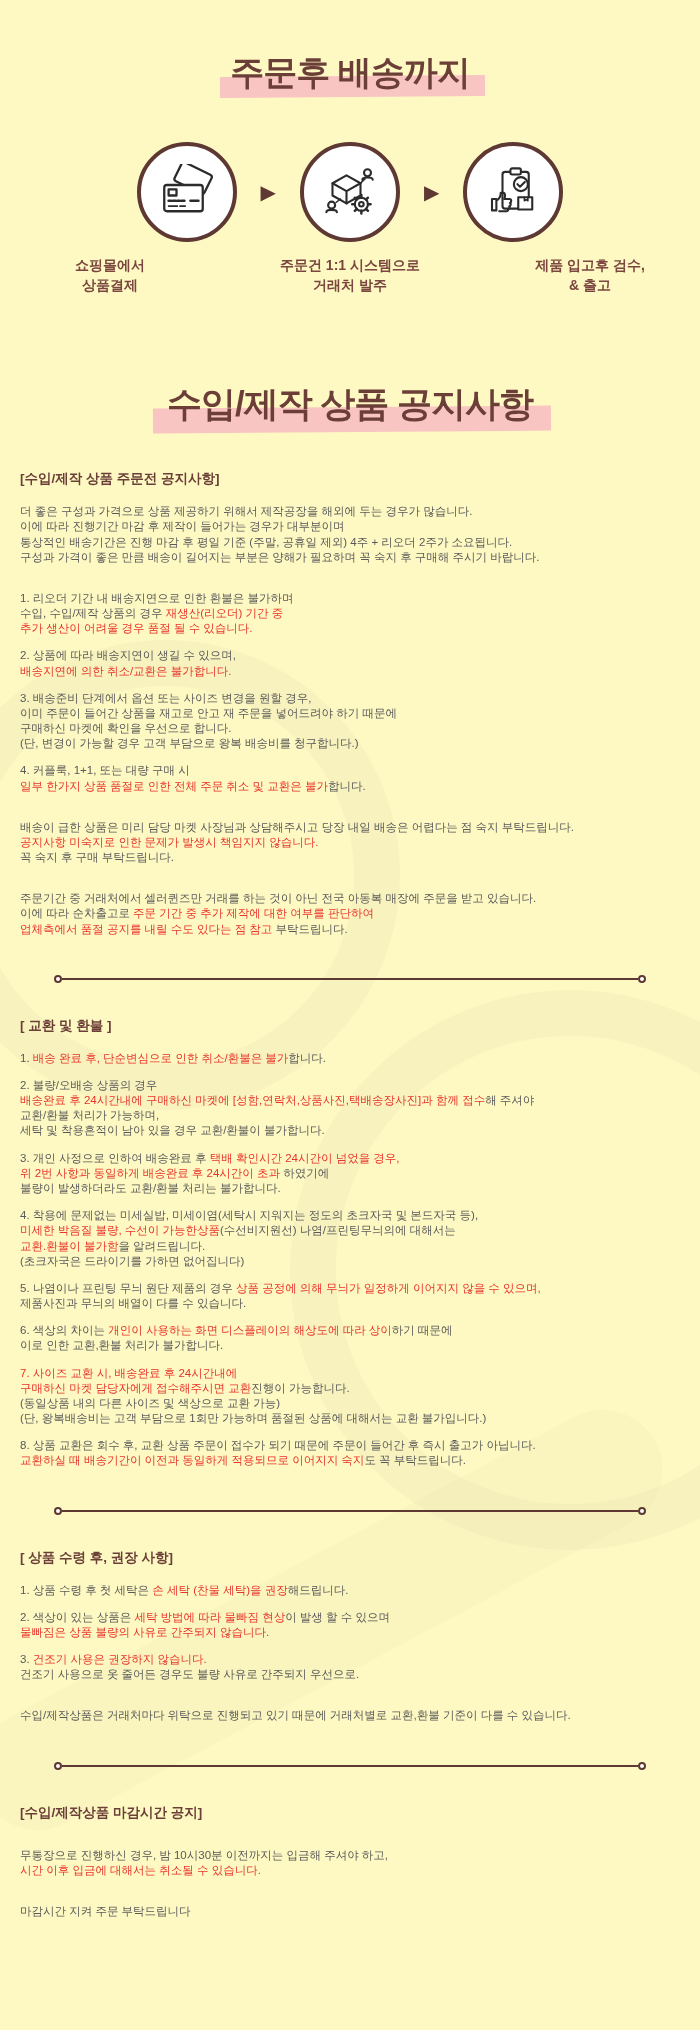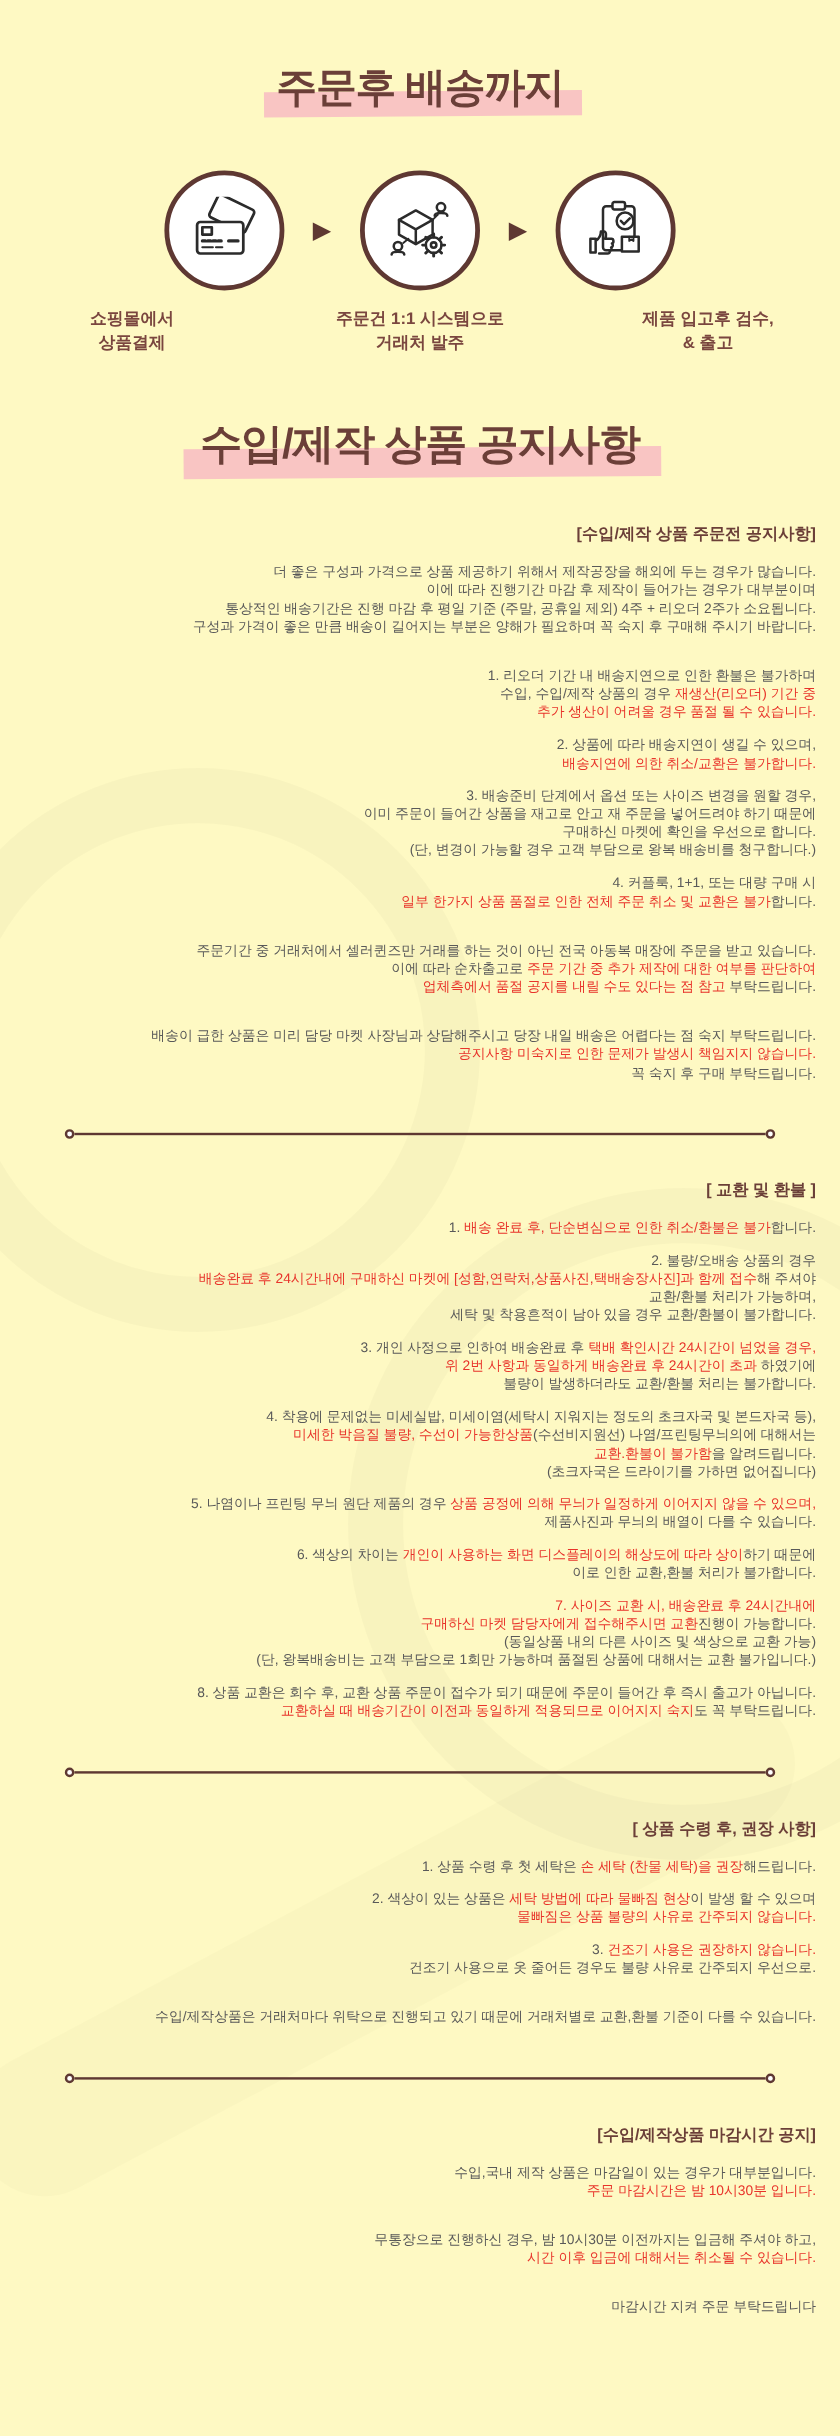--- a/index.html
+++ b/index.html
@@ -26,24 +26,24 @@
     left:-10px;right:-16px;height:0.62em;bottom:-0.04em;transform:rotate(-0.4deg);}
   .flow-row{display:flex;justify-content:center;align-items:center;margin-top:46px;gap:24px;}
   .flow-circle{width:100px;height:100px;border:4px solid #5e3832;border-radius:50%;
     display:flex;align-items:center;justify-content:center;background:#fff;}
   .flow-arrow{color:#5e3832;font-size:20px;line-height:1;}
   .flow-captions{display:flex;justify-content:center;margin-top:14px;gap:29px;}
   .flow-cap{width:160px;text-align:center;font-size:14px;font-weight:bold;
     color:var(--brown2);line-height:1.4;}
 
   
-  .notice-title-wrap{text-align:center;margin-top:52px;}
+  .notice-title-wrap{text-align:center;margin-top:86px;}
   .notice-title{font-size:35px;}
   .notice-title::before{height:0.72em;bottom:-0.12em;left:-14px;right:-18px;}
-  .notice-body{width:660px;margin:42px auto 16px;text-align:right;}
+  .notice-body{width:660px;margin:42px auto 16px;text-align:left;}
   .sec-head{font-size:13.5px;font-weight:bold;color:var(--brown);margin:24px 0 16px;}
   .para{font-size:11.5px;line-height:1.32;color:var(--gray);margin:12px 0;}
   .para.big-gap{margin-top:26px;}
   .seg-n{color:var(--gray);}
   .seg-r{color:var(--red);font-weight:normal;}
   .divider{display:flex;align-items:center;width:592px;margin:38px auto 34px;}
   .divider .dot{width:8px;height:8px;border:2px solid #5e3832;border-radius:50%;background:#fff;flex:0 0 auto;}
   .divider .line{flex:1;height:2px;background:#5e3832;}
   svg{display:block;}
 </style>
@@ -129,22 +129,22 @@
       <span class="hl notice-title">수입/제작 상품 공지사항</span>
     </div>
 
     <div class="notice-body" id="notice-body">
         <div class="sec-head">[수입/제작 상품 주문전 공지사항]</div>
         <p class="para"><span class="seg-n">더 좋은 구성과 가격으로 상품 제공하기 위해서 제작공장을 해외에 두는 경우가 많습니다.</span><br><span class="seg-n">이에 따라 진행기간 마감 후 제작이 들어가는 경우가 대부분이며</span><br><span class="seg-n">통상적인 배송기간은 진행 마감 후 평일 기준 (주말, 공휴일 제외) 4주 + 리오더 2주가 소요됩니다.</span><br><span class="seg-n">구성과 가격이 좋은 만큼 배송이 길어지는 부분은 양해가 필요하며 꼭 숙지 후 구매해 주시기 바랍니다.</span></p>
         <p class="para big-gap"><span class="seg-n">1. 리오더 기간 내 배송지연으로 인한 환불은 불가하며</span><br><span class="seg-n">수입, 수입/제작 상품의 경우 </span><span class="seg-r">재생산(리오더) 기간 중</span><br><span class="seg-r">추가 생산이 어려울 경우 품절 될 수 있습니다.</span></p>
         <p class="para"><span class="seg-n">2. 상품에 따라 배송지연이 생길 수 있으며,</span><br><span class="seg-r">배송지연에 의한 취소/교환은 불가합니다.</span></p>
         <p class="para"><span class="seg-n">3. 배송준비 단계에서 옵션 또는 사이즈 변경을 원할 경우,</span><br><span class="seg-n">이미 주문이 들어간 상품을 재고로 안고 재 주문을 넣어드려야 하기 때문에</span><br><span class="seg-n">구매하신 마켓에 확인을 우선으로 합니다.</span><br><span class="seg-n">(단, 변경이 가능할 경우 고객 부담으로 왕복 배송비를 청구합니다.)</span></p>
         <p class="para"><span class="seg-n">4. 커플룩, 1+1, 또는 대량 구매 시</span><br><span class="seg-r">일부 한가지 상품 품절로 인한 전체 주문 취소 및 교환은 불가</span><span class="seg-n">합니다.</span></p>
+        <p class="para big-gap"><span class="seg-n">배송이 급한 상품은 미리 담당 마켓 사장님과 상담해주시고 당장 내일 배송은 어렵다는 점 숙지 부탁드립니다.</span><br><span class="seg-r">공지사항 미숙지로 인한 문제가 발생시 책임지지 않습니다.</span><br><span class="seg-n">꼭 숙지 후 구매 부탁드립니다.</span></p>
         <p class="para big-gap"><span class="seg-n">주문기간 중 거래처에서 셀러퀸즈만 거래를 하는 것이 아닌 전국 아동복 매장에 주문을 받고 있습니다.</span><br><span class="seg-n">이에 따라 순차출고로 </span><span class="seg-r">주문 기간 중 추가 제작에 대한 여부를 판단하여</span><br><span class="seg-r">업체측에서 품절 공지를 내릴 수도 있다는 점 참고</span><span class="seg-n"> 부탁드립니다.</span></p>
-        <p class="para big-gap"><span class="seg-n">배송이 급한 상품은 미리 담당 마켓 사장님과 상담해주시고 당장 내일 배송은 어렵다는 점 숙지 부탁드립니다.</span><br><span class="seg-r">공지사항 미숙지로 인한 문제가 발생시 책임지지 않습니다.</span><br><span class="seg-n">꼭 숙지 후 구매 부탁드립니다.</span></p>
         <div class="divider">
           <span class="dot"></span>
           <span class="line"></span>
           <span class="dot"></span>
         </div>
         <div class="sec-head">[ 교환 및 환불 ]</div>
         <p class="para"><span class="seg-n">1. </span><span class="seg-r">배송 완료 후, 단순변심으로 인한 취소/환불은 불가</span><span class="seg-n">합니다.</span></p>
         <p class="para"><span class="seg-n">2. 불량/오배송 상품의 경우</span><br><span class="seg-r">배송완료 후 24시간내에 구매하신 마켓에 [성함,연락처,상품사진,택배송장사진]과 함께 접수</span><span class="seg-n">해 주셔야</span><br><span class="seg-n">교환/환불 처리가 가능하며,</span><br><span class="seg-n">세탁 및 착용흔적이 남아 있을 경우 교환/환불이 불가합니다.</span></p>
         <p class="para"><span class="seg-n">3. 개인 사정으로 인하여 배송완료 후 </span><span class="seg-r">택배 확인시간 24시간이 넘었을 경우,</span><br><span class="seg-r">위 2번 사항과 동일하게 배송완료 후 24시간이 초과</span><span class="seg-n"> 하였기에</span><br><span class="seg-n">불량이 발생하더라도 교환/환불 처리는 불가합니다.</span></p>
         <p class="para"><span class="seg-n">4. 착용에 문제없는 미세실밥, 미세이염(세탁시 지워지는 정도의 초크자국 및 본드자국 등),</span><br><span class="seg-r">미세한 박음질 불량, 수선이 가능한상품</span><span class="seg-n">(수선비지원선) 나염/프린팅무늬의에 대해서는</span><br><span class="seg-r">교환.환불이 불가함</span><span class="seg-n">을 알려드립니다.</span><br><span class="seg-n">(초크자국은 드라이기를 가하면 없어집니다)</span></p>
@@ -161,19 +161,18 @@
         <p class="para"><span class="seg-n">1. 상품 수령 후 첫 세탁은 </span><span class="seg-r">손 세탁 (찬물 세탁)을 권장</span><span class="seg-n">해드립니다.</span></p>
         <p class="para"><span class="seg-n">2. 색상이 있는 상품은 </span><span class="seg-r">세탁 방법에 따라 물빠짐 현상</span><span class="seg-n">이 발생 할 수 있으며</span><br><span class="seg-r">물빠짐은 상품 불량의 사유로 간주되지 않습니다.</span></p>
         <p class="para"><span class="seg-n">3. </span><span class="seg-r">건조기 사용은 권장하지 않습니다.</span><br><span class="seg-n">건조기 사용으로 옷 줄어든 경우도 불량 사유로 간주되지 우선으로.</span></p>
         <p class="para big-gap"><span class="seg-n">수입/제작상품은 거래처마다 위탁으로 진행되고 있기 때문에 거래처별로 교환,환불 기준이 다를 수 있습니다.</span></p>
         <div class="divider">
           <span class="dot"></span>
           <span class="line"></span>
           <span class="dot"></span>
         </div>
         <div class="sec-head">[수입/제작상품 마감시간 공지]</div>
-        <p class="para"><span class="seg-n">수입,국내 제작 상품은 마감일이 있는 경우가 대부분입니다.</span><br><span class="seg-r">주문 마감시간은 밤 10시30분 입니다.</span></p>
         <p class="para big-gap"><span class="seg-n">무통장으로 진행하신 경우, 밤 10시30분 이전까지는 입금해 주셔야 하고,</span><br><span class="seg-r">시간 이후 입금에 대해서는 취소될 수 있습니다.</span></p>
         <p class="para big-gap"><span class="seg-n">마감시간 지켜 주문 부탁드립니다</span></p>
       </div>
 
   </div>
 </div>
 
 </body></html>

